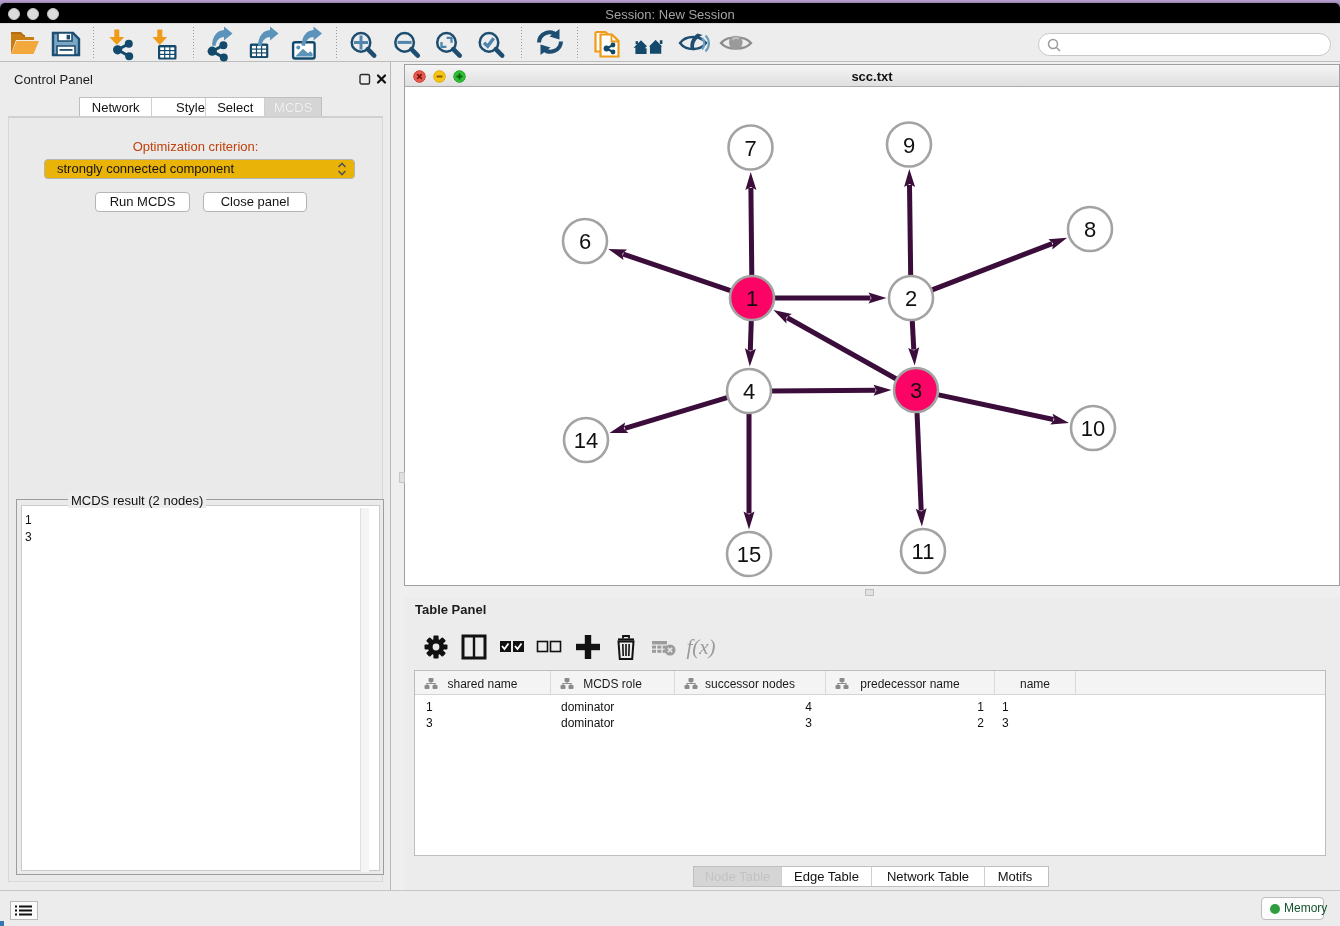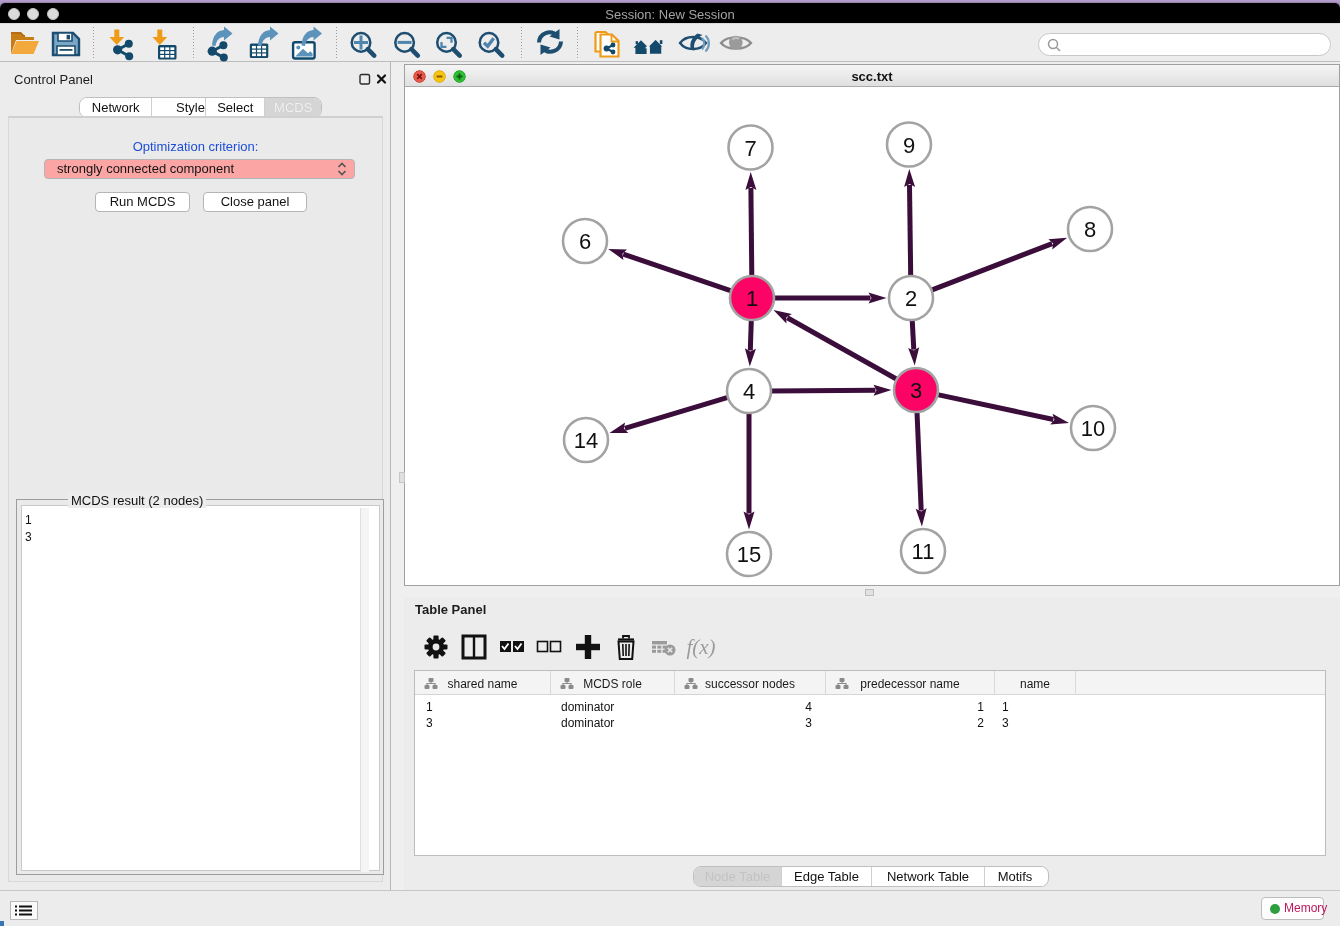--- a/index.html
+++ b/index.html
@@ -9,28 +9,28 @@
 #win{left:0;top:3px;width:1340px;height:924px;background:#efefef;border-radius:5px 5px 0 0;box-shadow:0 0 2px rgba(0,0,0,.4);}
 #titlebar{left:0;top:3px;width:1340px;height:21px;background:#000000;border-radius:5px 5px 0 0;border-bottom:1px solid #dadada;}
 .tl{width:12px;height:12px;border-radius:50%;background:#dcdcdc;border:1px solid #c3c3c3;top:5px;}
 #title{width:1340px;text-align:center;top:4px;font-size:13px;color:#a4a4a4;}
 #toolbar{left:0;top:24px;width:1340px;height:38px;background:#ededed;border-bottom:1px solid #bdbdbd;}
 .sep{top:3px;height:32px;width:1px;background-image:linear-gradient(#9a9a9a 1px,transparent 1px);background-size:1px 3px;}
 #search{left:1038px;top:9px;width:293px;height:23px;background:#fff;border:1px solid #c8c8c8;border-radius:12px;}
 
 #cp{left:0;top:62px;width:391px;height:828px;background:#ececec;border-right:1px solid #b8b8b8;}
 #cp .ptitle{left:14px;top:10px;font-size:13px;color:#1c1c1c;}
-.tabgroup{display:flex;border:1px solid #bfbfbf;border-radius:8px;overflow:hidden;background:#fff;}
+.tabgroup{display:flex;border:1px solid #bfbfbf;border-radius:0;overflow:hidden;background:#fff;}
 .tabgroup .tab{font-size:13px;color:#111;text-align:center;padding:2px 0;border-left:1px solid #cfcfcf;background:#fff;}
 .tabgroup .tab:first-child{border-left:none;}
 .tabgroup .tab.sel{background:#d5d5d5;color:#f3f3f3;text-shadow:0 0 1px #bbb;}
 #cptabs{left:79px;top:35px;width:243px;}
 #cppane{left:8px;top:54px;width:375px;height:766px;background:#eaeaea;border:1px solid #d8d8d8;border-top:2px solid #d0d0d0;}
-#optlabel{left:0;top:77px;width:391px;text-align:center;font-size:13px;color:#1d4ed8;}
-#combo{left:44px;top:97px;width:311px;height:20px;background:#fca5a5;border:1px solid #b5b5b5;border-radius:4px;font-size:13px;color:#141414;line-height:18px;padding-left:12px;}
+#optlabel{left:0;top:77px;width:391px;text-align:center;font-size:13px;color:#c2410c;}
+#combo{left:44px;top:97px;width:311px;height:20px;background:#eab308;border:1px solid #b5b5b5;border-radius:4px;font-size:13px;color:#141414;line-height:18px;padding-left:12px;}
 .btn{background:#fff;border:1px solid #b5b5b5;border-radius:4px;font-size:13px;color:#141414;text-align:center;line-height:18px;height:20px;}
 #fieldset{left:16px;top:437px;width:368px;height:376px;border:1px solid #9d9d9d;background:#eaeaea;}
 #fslegend{left:20px;top:431px;background:#ececec;font-size:13px;color:#111;padding:0 3px;margin-left:48px;}
 #fstext{left:4px;top:5px;width:359px;height:366px;background:#fff;border:1px solid #c9c9c9;font-size:12px;color:#111;padding:6px 0 0 3px;line-height:17px;}
 #fsscroll{right:10px;top:2px;width:9px;height:364px;background:#f4f4f4;border-left:1px solid #e0e0e0;}
 
 #netwin{left:404px;top:64px;width:936px;height:522px;background:#fff;border:1px solid #a0a0a0;}
 #nettitle{left:0;top:0;width:934px;height:22px;background:linear-gradient(#f5f5f5,#dfdfdf);border-bottom:1px solid #ababab;}
 .mtl{width:13px;height:13px;border-radius:50%;top:5px;}
 #netname{width:934px;text-align:center;top:4px;font-size:13px;font-weight:bold;color:#111;}
@@ -41,21 +41,21 @@
 #tbox{left:10px;top:72px;width:912px;height:186px;background:#fff;border:1px solid #bdbdbd;}
 #thead{left:0;top:0;width:910px;height:24px;background:#f4f4f4;border-bottom:1px solid #d5d5d5;}
 .th{top:0;height:24px;border-right:1px solid #d9d9d9;font-size:12px;color:#1a1a1a;}
 .th span{display:block;text-align:center;margin-top:6px;}
 .treeico{position:absolute;left:9px;top:6px;}
 .td{position:absolute;font-size:12px;color:#111;}
 #tptabs{left:289px;top:268px;width:356px;}
 
 #status{left:0;top:890px;width:1340px;height:36px;background:#ececec;border-top:1px solid #c6c6c6;}
 #listbtn{left:10px;top:10px;width:28px;height:19px;background:#fafafa;border:1px solid #b9b9b9;}
-#membtn{left:1261px;top:6px;width:63px;height:23px;background:#fdfdfd;border:1px solid #bdbdbd;border-radius:4px;font-size:12px;color:#be185d;line-height:21px;text-align:left;padding-left:22px;}
+#membtn{left:1261px;top:6px;width:63px;height:23px;background:#fdfdfd;border:1px solid #bdbdbd;border-radius:4px;font-size:12px;color:#14532d;line-height:21px;text-align:left;padding-left:22px;}
 </style></head>
 <body>
 <div class="abs" id="desktop"></div>
 <div class="abs" id="win"></div>
 <div class="abs" id="titlebar">
   <div class="abs tl" style="left:8px;"></div>
   <div class="abs tl" style="left:27px;"></div>
   <div class="abs tl" style="left:47px;"></div>
   <div class="abs" id="title">Session: New Session</div>
 </div>

